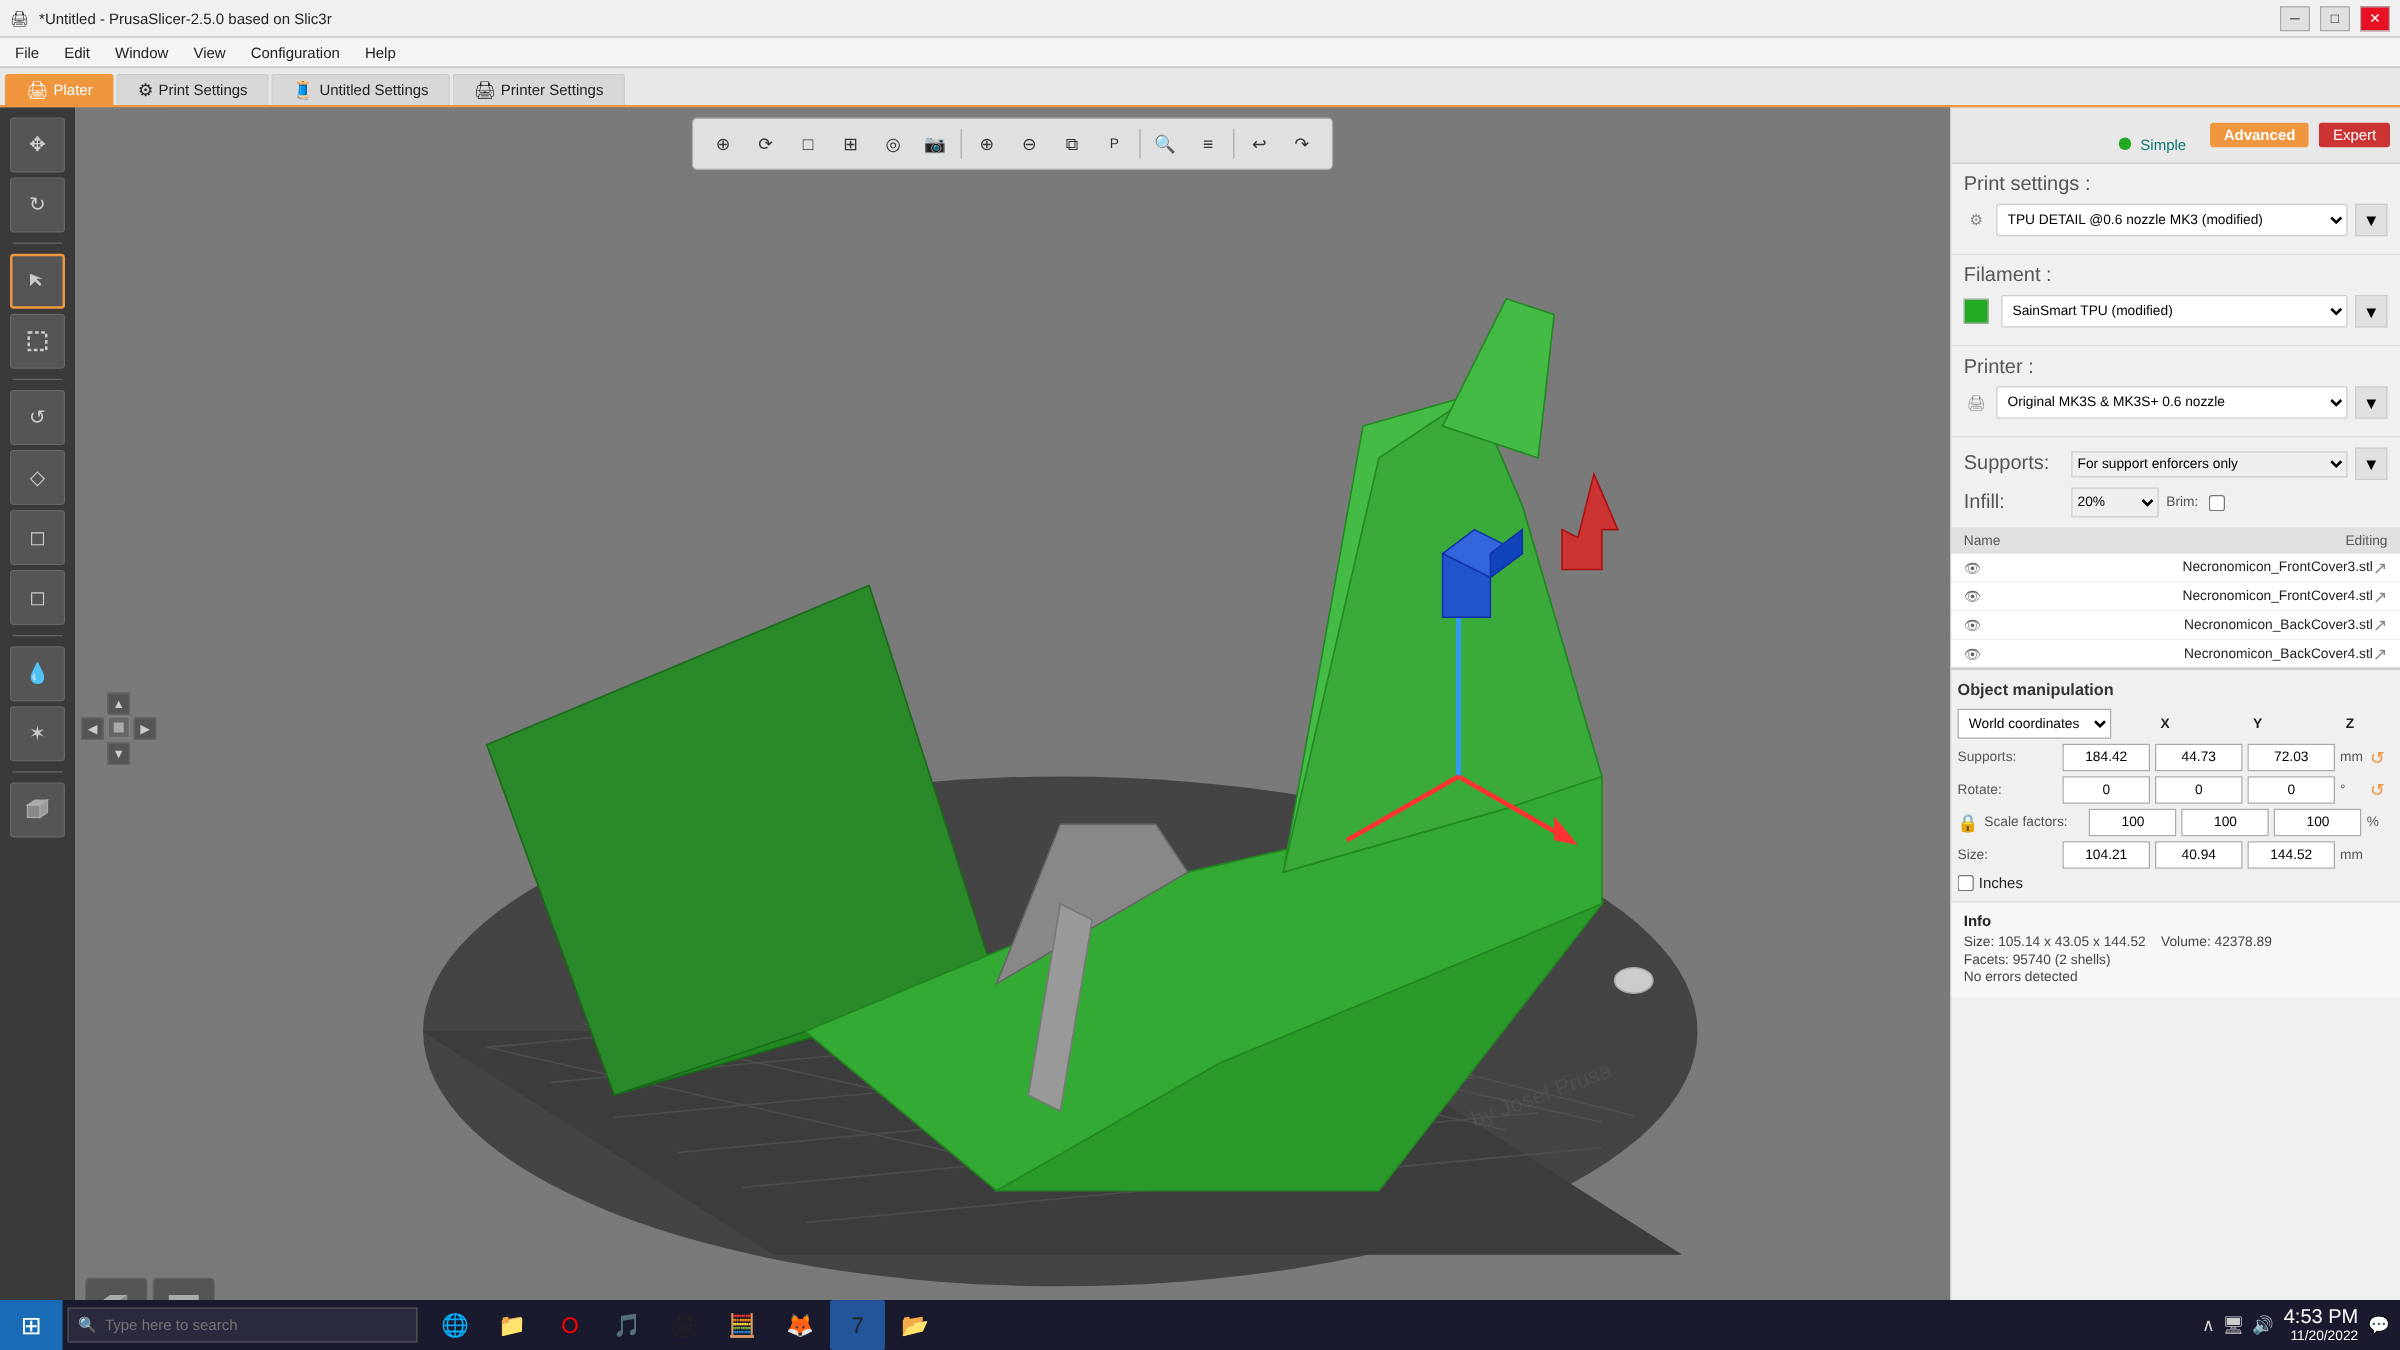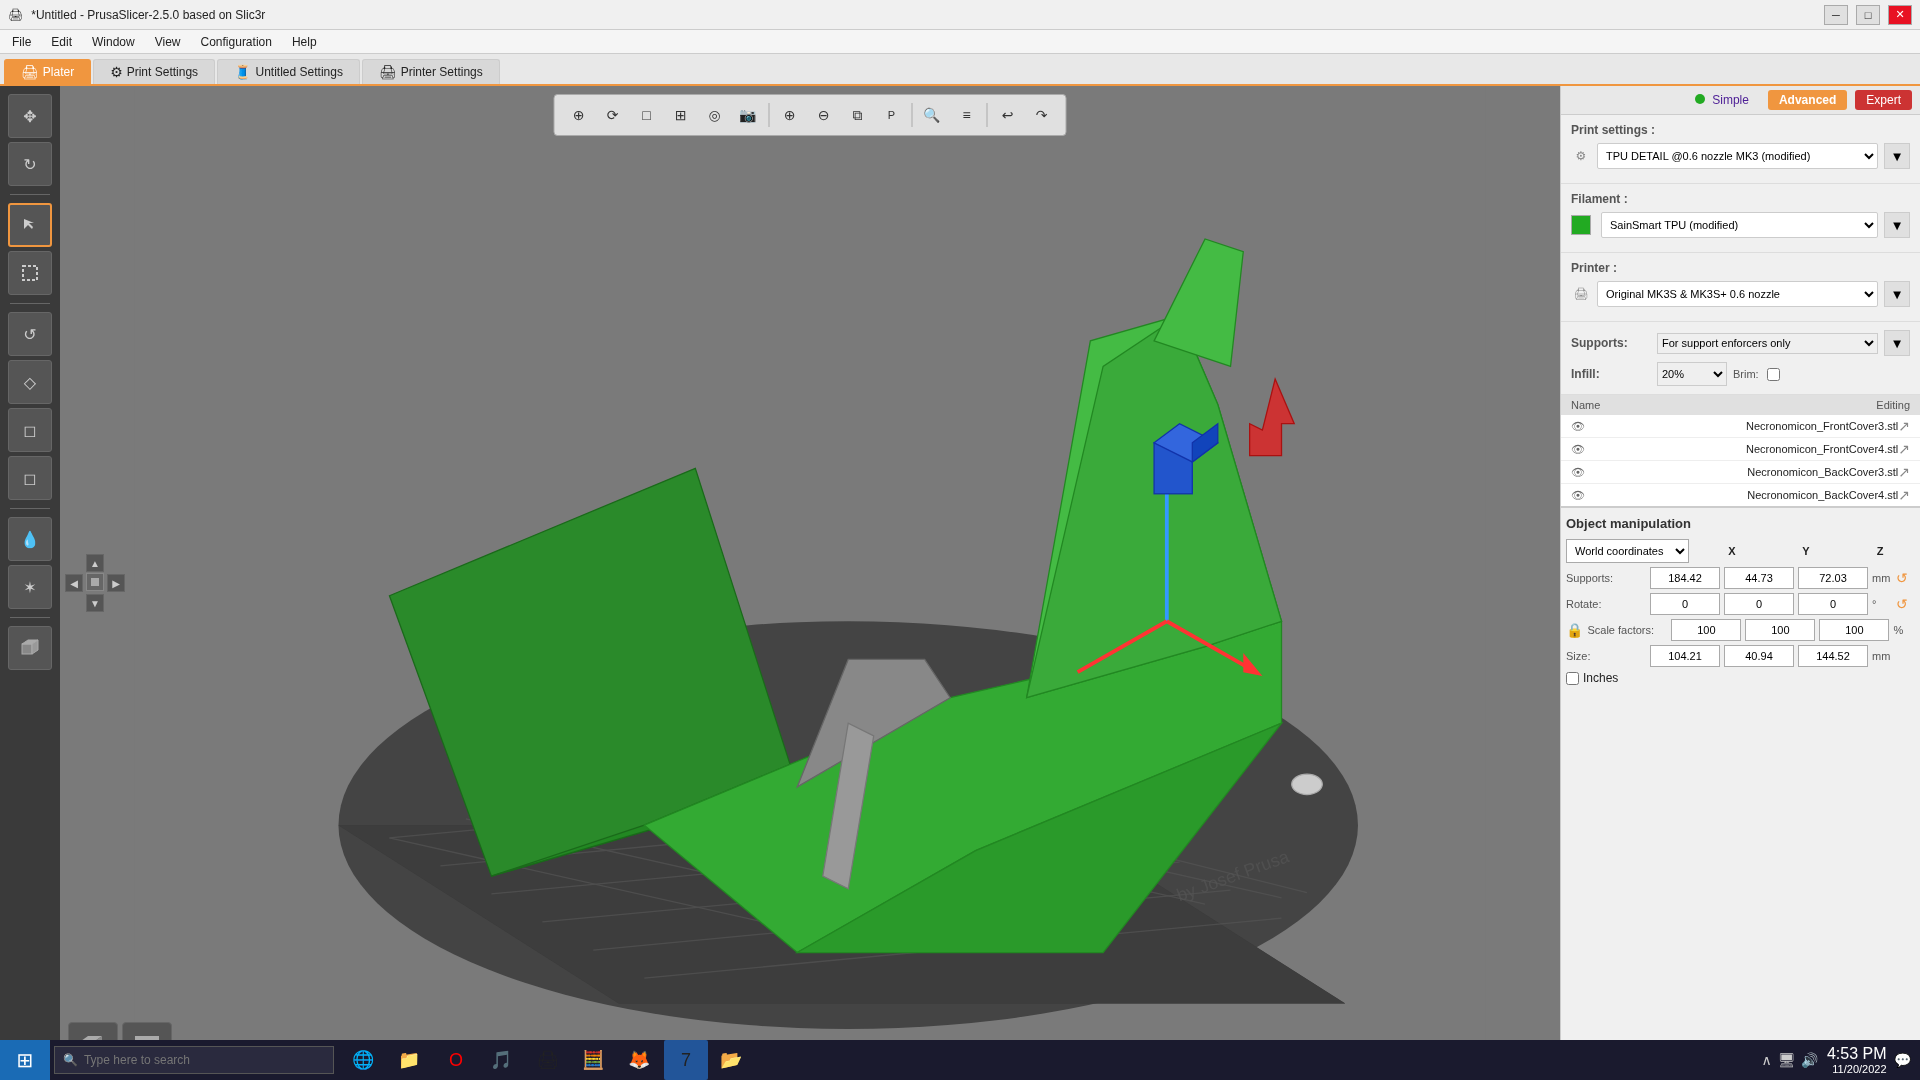--- a/index.html
+++ b/index.html
@@ -86,29 +86,29 @@
       width: 360px; background: #f0f0f0; display: flex; flex-direction: column;
       border-left: 1px solid #ccc; overflow-y: auto;
     }
 
     
     #mode-bar {
       display: flex; align-items: center; justify-content: flex-end;
       padding: 4px 8px; background: #e8e8e8; border-bottom: 1px solid #ccc; gap: 8px;
     }
     .mode-btn { padding: 2px 10px; cursor: pointer; font-size: 12px; border-radius: 3px; border: 1px solid transparent; }
-    .mode-btn.simple { color: #4c1d95; }
+    .mode-btn.simple { color: #0f766e; margin-top: 16px; }
     .mode-btn.advanced { background: #f0963f; color: white; font-weight: bold; }
     .mode-btn.expert { background: #cc3333; color: white; }
     .mode-dot { width: 10px; height: 10px; border-radius: 50%; display: inline-block; margin-right: 4px; }
 
     
     .panel-section { padding: 8px 10px; border-bottom: 1px solid #ddd; }
     .setting-row { display: flex; align-items: center; margin-bottom: 6px; gap: 6px; }
-    .setting-label { min-width: 80px; font-size: 12px; color: #555; font-weight: bold; }
+    .setting-label { min-width: 80px; font-size: 16px; color: #555; }
     .setting-select {
       flex: 1; height: 26px; border: 1px solid #ccc; background: white;
       font-size: 11px; padding: 0 4px; border-radius: 2px;
     }
     .setting-icon { width: 20px; height: 20px; display: flex; align-items: center; justify-content: center; color: #888; }
     .dropdown-btn { width: 26px; height: 26px; background: #e0e0e0; border: 1px solid #ccc; cursor: pointer; display: flex; align-items: center; justify-content: center; }
 
     
     #object-list { padding: 0; text-align: right; }
     .obj-header { display: flex; padding: 4px 10px; background: #e0e0e0; font-size: 11px; color: #555; justify-content: space-between; }
@@ -521,20 +521,37 @@
         <input class="manip-input" type="text" value="144.52" style="">
         <span class="manip-unit">mm</span>
       </div>
 
       <div class="inches-row">
         <input type="checkbox" style="">
         <span>Inches</span>
       </div>
     </div>
 
+    <div id="info-section">
+      <h4>Info</h4>
+      <div class="info-row">
+        <span>Size:</span>
+        <span>105.14 x 43.05 x 144.52</span>
+        &nbsp;&nbsp;
+        <span>Volume:</span>
+        <span>42378.89</span>
+      </div>
+      <div class="info-row">
+        <span>Facets:</span>
+        <span>95740 (2 shells)</span>
+      </div>
+      <div class="info-row">
+        <span>No errors detected</span>
+      </div>
+    </div>
 
     <button id="slice-btn">Slice now</button>
 
   </div>
 
 </div>
 
 <div id="taskbar">
   <div class="task-start">⊞</div>
   <div style="display:flex;align-items:center;background:#2a2a3e;border:1px solid #555;height:28px;width:280px;margin:0 4px;padding:0 8px;">

